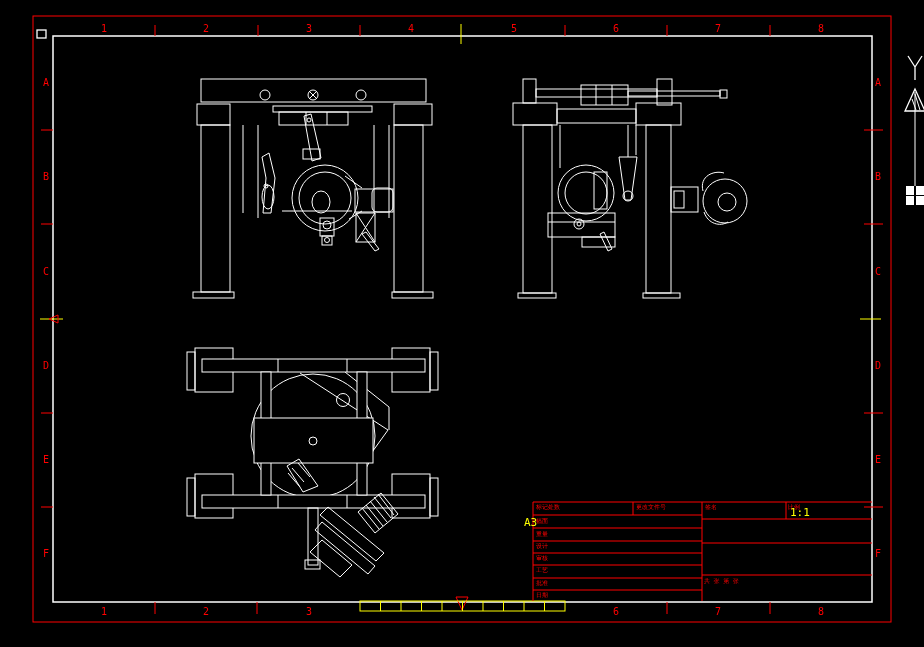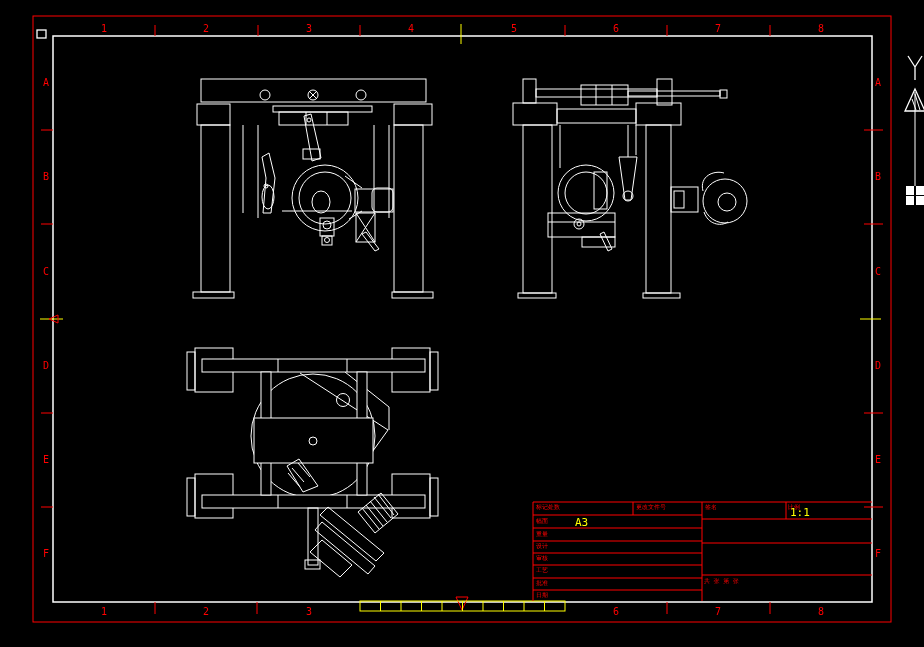--- a/index.html
+++ b/index.html
@@ -198,21 +198,21 @@
   <span class="zn" style="left:878px;top:366px">D</span>
   <span class="zn" style="left:878px;top:460px">E</span>
   <span class="zn" style="left:878px;top:554px">F</span>
 
   <span class="tb" style="left:536px;top:504px">标记处数</span>
   <span class="tb" style="left:636px;top:504px">更改文件号</span>
   <span class="tb" style="left:705px;top:504px">签名</span>
   <span class="tb" style="left:788px;top:504px">比例</span>
   <span class="tbv" style="left:790px;top:507px">1:1</span>
   <span class="tb" style="left:536px;top:518px">幅面</span>
-  <span class="tbv" style="left:575px;top:517px">A3</span>
+  <span class="tbv" style="left:524px;top:517px">A3</span>
   <span class="tb" style="left:536px;top:531px">重量</span>
   <span class="tb" style="left:536px;top:543px">设计</span>
   <span class="tb" style="left:536px;top:555px">审核</span>
   <span class="tb" style="left:536px;top:567px">工艺</span>
   <span class="tb" style="left:536px;top:580px">批准</span>
   <span class="tb" style="left:536px;top:592px">日期</span>
   <span class="tb" style="left:704px;top:578px">共 张 第 张</span>
 
 </div>
 

